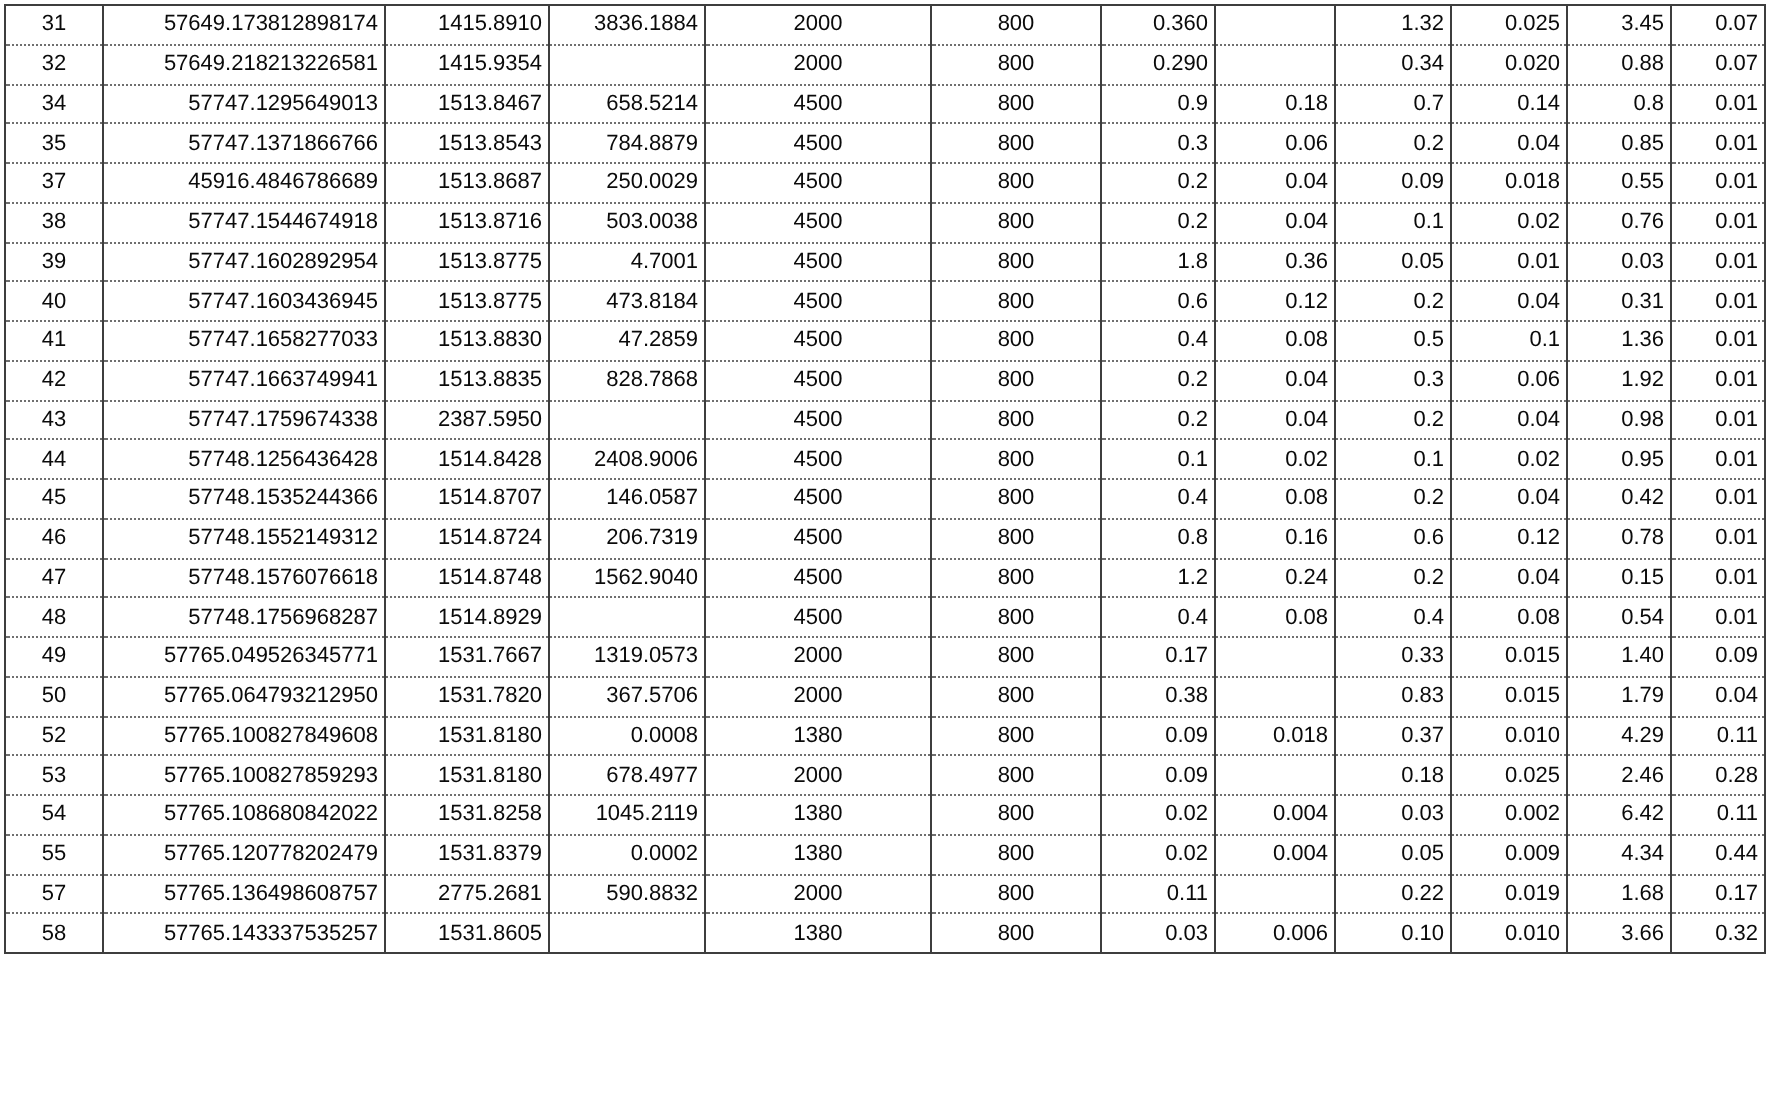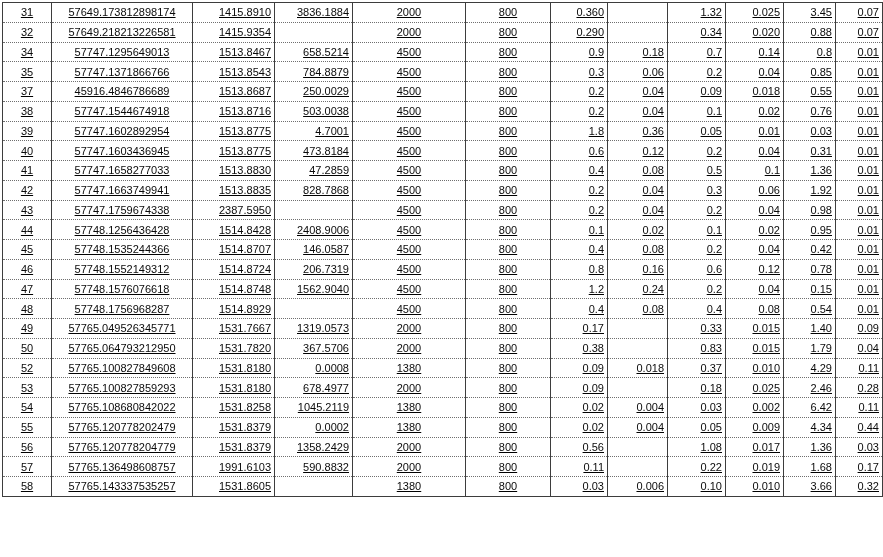--- a/index.html
+++ b/index.html
@@ -16,41 +16,40 @@
     left: 2px;
     top: 2px;
     width: 881px;
     height: 553px;
     overflow: hidden;
   }
   table.grid {
     border-collapse: collapse;
     table-layout: fixed;
     width: 880px;
-    text-decoration: underline;
   }
   table.grid td {
     height: 18.75px;
     font-size: 11px;
     line-height: 18px;
     color: #0a0a0a;
     border-right: 1px solid #3d3d3d;
     border-bottom: 1px dotted #6f6f6f;
     padding: 0 3px;
     white-space: nowrap;
     overflow: hidden;
     box-sizing: content-box;
   }
   table.grid {
     border-top: 1px solid #3d3d3d;
     border-left: 1px solid #3d3d3d;
     border-bottom: 1px solid #3d3d3d;
   }
   td.al-c { text-align: center; }
-  td.al-l { text-align: center; }
+  td.al-l { text-align: right; }
   td.al-r { text-align: right; }
   
   col.c0  { width: 49px; }
   col.c1  { width: 141px; }
   col.c2  { width: 82px; }
   col.c3  { width: 78px; }
   col.c4  { width: 113px; }
   col.c5  { width: 85px; }
   col.c6  { width: 57px; }
   col.c7  { width: 60px; }
@@ -381,37 +380,23 @@
           <td class="al-c">1380</td>
           <td class="al-c">800</td>
           <td class="al-r">0.02</td>
           <td class="al-r">0.004</td>
           <td class="al-r">0.05</td>
           <td class="al-r">0.009</td>
           <td class="al-r">4.34</td>
           <td class="al-r">0.44</td>
         </tr>
         <tr>
-          <td class="al-c">56</td>
-          <td class="al-l">57765.120778204779</td>
-          <td class="al-r">1531.8379</td>
-          <td class="al-r">1358.2429</td>
-          <td class="al-c">2000</td>
-          <td class="al-c">800</td>
-          <td class="al-r">0.56</td>
-          <td class="al-r"></td>
-          <td class="al-r">1.08</td>
-          <td class="al-r">0.017</td>
-          <td class="al-r">1.36</td>
-          <td class="al-r">0.03</td>
-        </tr>
-        <tr>
           <td class="al-c">57</td>
           <td class="al-l">57765.136498608757</td>
-          <td class="al-r">1991.6103</td>
+          <td class="al-r">2775.2681</td>
           <td class="al-r">590.8832</td>
           <td class="al-c">2000</td>
           <td class="al-c">800</td>
           <td class="al-r">0.11</td>
           <td class="al-r"></td>
           <td class="al-r">0.22</td>
           <td class="al-r">0.019</td>
           <td class="al-r">1.68</td>
           <td class="al-r">0.17</td>
         </tr>

